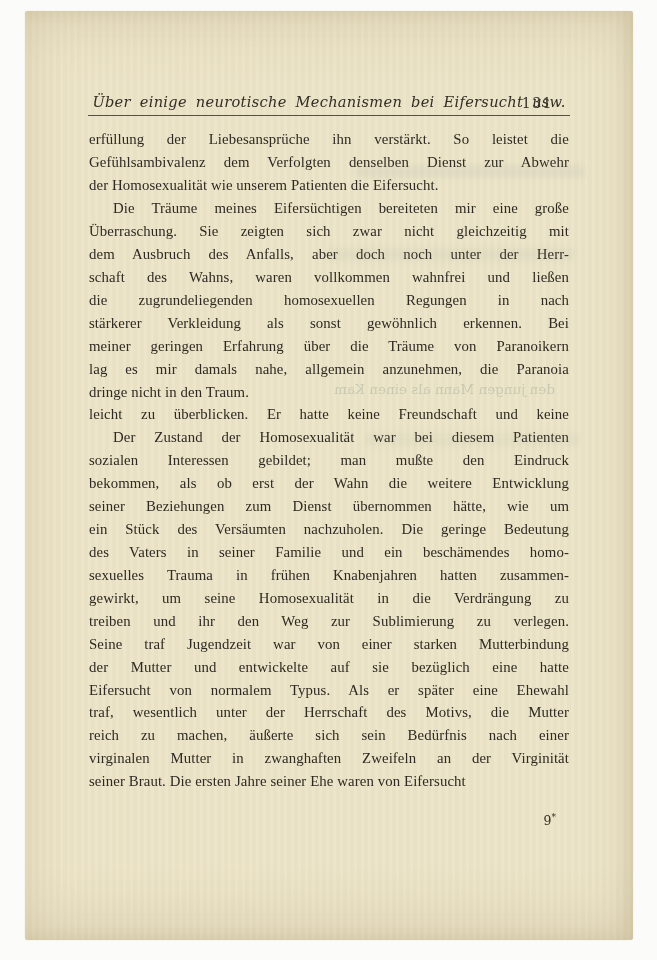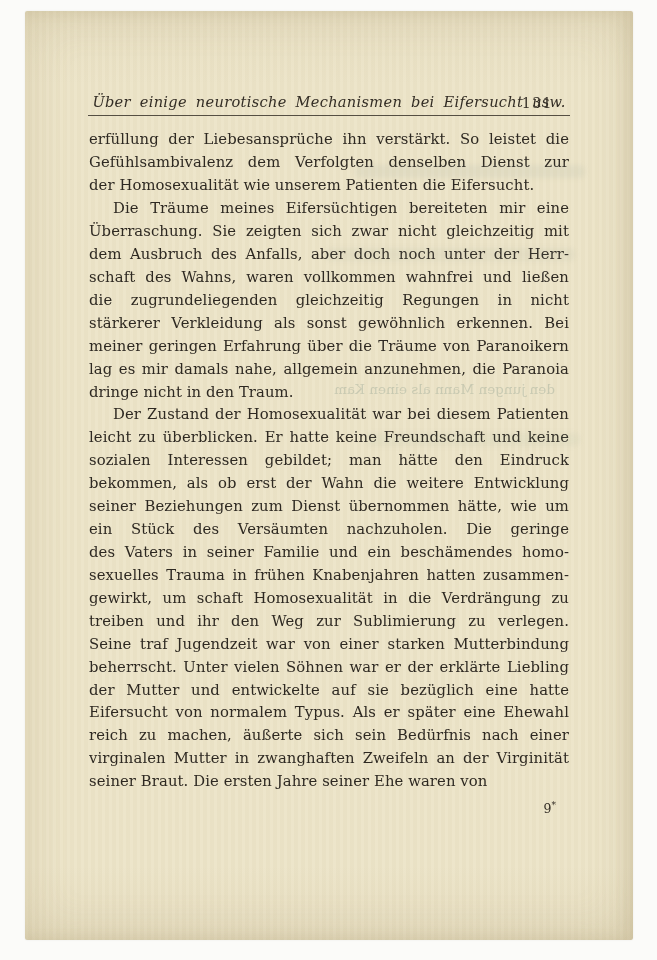--- a/index.html
+++ b/index.html
@@ -59,22 +59,23 @@
   }
   .header-rule {
     width: 482px;
     height: 1.4px;
     background: var(--rule);
     margin: 4px auto 0;
     opacity: 0.85;
   }
   .page-body {
     width: 480px;
-    margin: 12px auto 4px;
+    margin: 12px auto 16px;
     font-size: 14.8px;
+    font-family: Liberation Serif, serif;
   }
   .paragraph { }
   .text-line {
     height: 22.93px;
     line-height: 22.93px;
     text-align: justify;
     text-align-last: justify;
     overflow: hidden;
     letter-spacing: 0.1px;
   }
@@ -129,41 +130,41 @@
       <div class="paragraph">
         <div class="text-line">erfüllung der Liebesansprüche ihn verstärkt. So leistet die</div>
         <div class="text-line">Gefühlsambivalenz dem Verfolgten denselben Dienst zur Abwehr</div>
         <div class="text-line last-line">der Homosexualität wie unserem Patienten die Eifersucht.</div>
       </div>
       <div class="paragraph">
         <div class="text-line indent">Die Träume meines Eifersüchtigen bereiteten mir eine große</div>
         <div class="text-line">Überraschung. Sie zeigten sich zwar nicht gleichzeitig mit</div>
         <div class="text-line">dem Ausbruch des Anfalls, aber doch noch unter der Herr-</div>
         <div class="text-line">schaft des Wahns, waren vollkommen wahnfrei und ließen</div>
-        <div class="text-line">die zugrundeliegenden gleichzeitig Regungen in nicht</div>
+        <div class="text-line">die zugrundeliegenden homosexuellen Regungen in nach</div>
         <div class="text-line">stärkerer Verkleidung als sonst gewöhnlich erkennen. Bei</div>
         <div class="text-line">meiner geringen Erfahrung über die Träume von Paranoikern</div>
         <div class="text-line">lag es mir damals nahe, allgemein anzunehmen, die Paranoia</div>
         <div class="text-line last-line">dringe nicht in den Traum.</div>
       </div>
       <div class="paragraph">
+        <div class="text-line">leicht zu überblicken. Er hatte keine Freundschaft und keine</div>
         <div class="text-line indent">Der Zustand der Homosexualität war bei diesem Patienten</div>
-        <div class="text-line">leicht zu überblicken. Er hatte keine Freundschaft und keine</div>
-        <div class="text-line">sozialen Interessen gebildet; man hätte den Eindruck</div>
+        <div class="text-line">sozialen Interessen gebildet; man mußte den Eindruck</div>
         <div class="text-line">bekommen, als ob erst der Wahn die weitere Entwicklung</div>
         <div class="text-line">seiner Beziehungen zum Dienst übernommen hätte, wie um</div>
         <div class="text-line">ein Stück des Versäumten nachzuholen. Die geringe Bedeutung</div>
         <div class="text-line">des Vaters in seiner Familie und ein beschämendes homo-</div>
         <div class="text-line">sexuelles Trauma in frühen Knabenjahren hatten zusammen-</div>
-        <div class="text-line">gewirkt, um schaft Homosexualität in die Verdrängung zu</div>
+        <div class="text-line">gewirkt, um seine Homosexualität in die Verdrängung zu</div>
         <div class="text-line">treiben und ihr den Weg zur Sublimierung zu verlegen.</div>
         <div class="text-line">Seine traf Jugendzeit war von einer starken Mutterbindung</div>
-        <div class="text-line">beherrscht. Unter vielen Söhnen war er der erklärte Liebling</div>
         <div class="text-line">der Mutter und entwickelte auf sie bezüglich eine hatte</div>
         <div class="text-line">Eifersucht von normalem Typus. Als er später eine Ehewahl</div>
+        <div class="text-line">traf, wesentlich unter der Herrschaft des Motivs, die Mutter</div>
         <div class="text-line">reich zu machen, äußerte sich sein Bedürfnis nach einer</div>
         <div class="text-line">virginalen Mutter in zwanghaften Zweifeln an der Virginität</div>
         <div class="text-line last-line">seiner Braut. Die ersten Jahre seiner Ehe waren von Eifersucht</div>
       </div>
     </div>
 
   <div class="page-footer">
     <span class="sig-number">9</span><span class="sig-star">*</span>
   </div>
 

